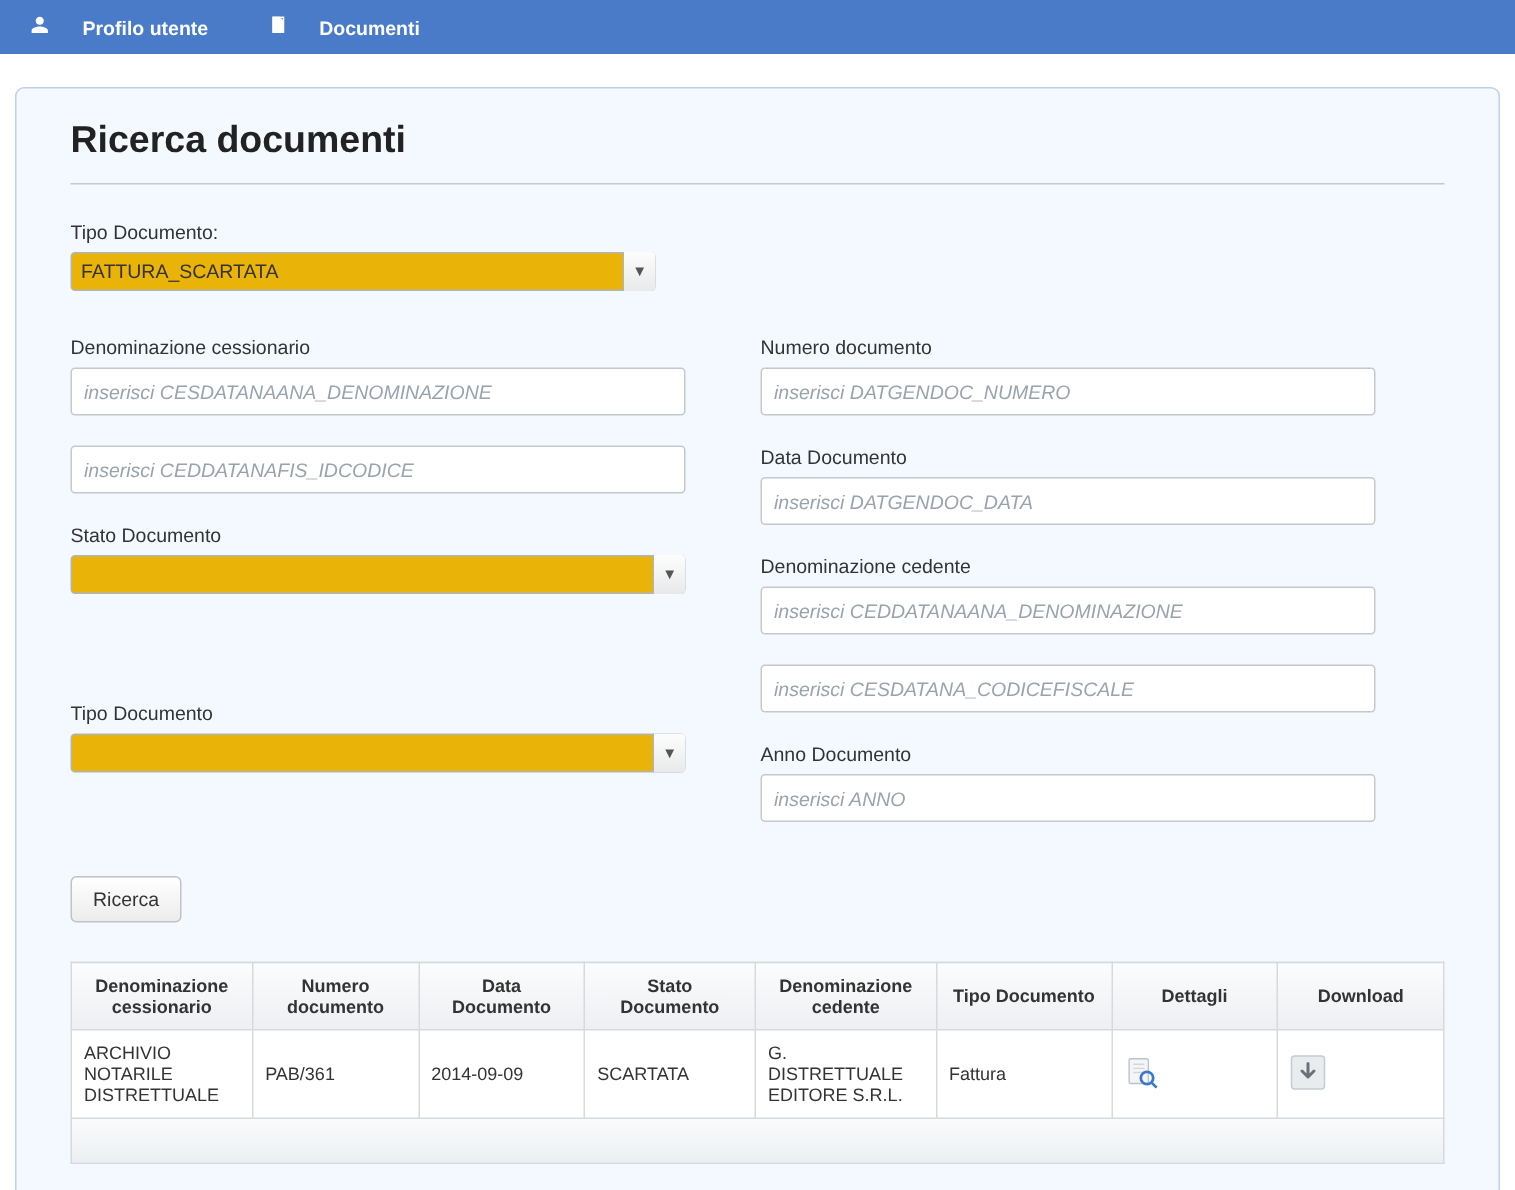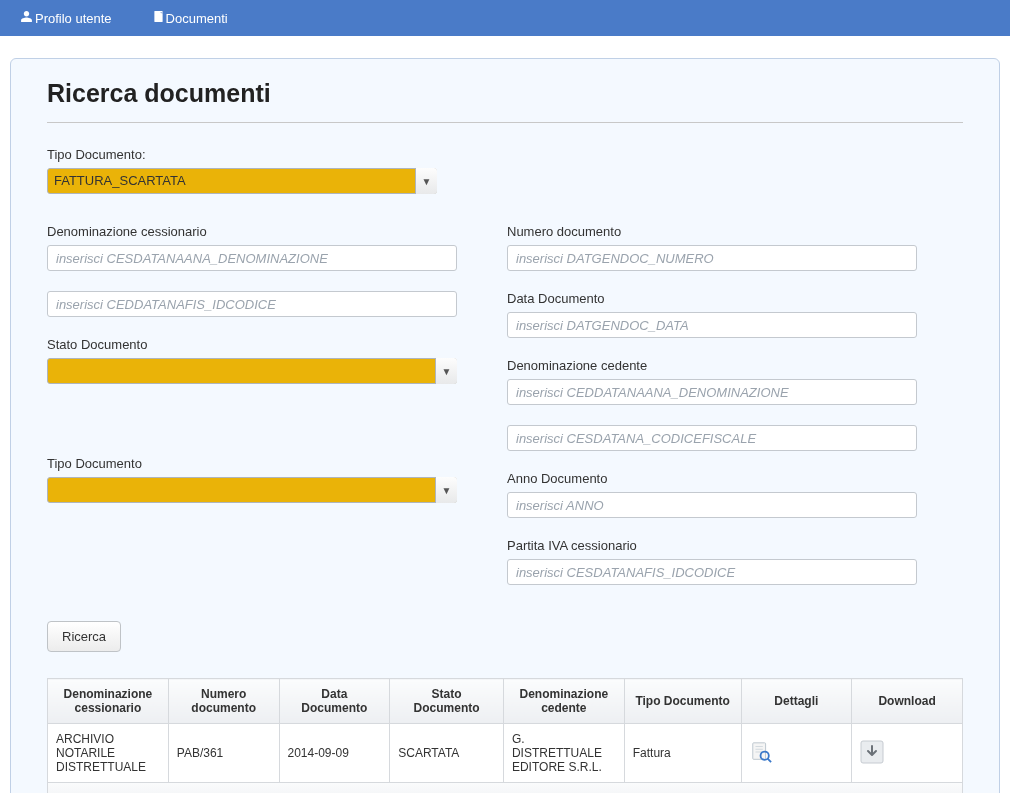--- a/index.html
+++ b/index.html
@@ -12,24 +12,24 @@
     .top-nav {
       background: #4a7bc8;
       height: 36px;
       display: flex;
       align-items: center;
       padding: 0 20px;
       gap: 40px;
     }
     .nav-item {
       color: #fff;
-      font-weight: normal;
+      font-weight: bold;
       display: flex;
       align-items: center;
-      gap: 2px;
+      gap: 22px;
       cursor: pointer;
       font-size: 13px;
     }
     .nav-icon {
       display: inline-block;
       font-size: 14px;
     }
     .page-wrapper {
       padding: 22px 10px 20px 10px;
     }
@@ -101,21 +101,21 @@
       width: 410px;
     }
     .field {
       margin-bottom: 20px;
     }
     .text-input {
       width: 100%;
       height: 26px;
       border: 1px solid #c4c9cf;
       border-radius: 3px;
-      padding: 0 8px;
+      padding: 15px 8px;
       font-size: 13px;
       font-style: italic;
       color: #333;
       background: #fff;
     }
     .text-input::placeholder {
       color: #9aa3ad;
       font-style: italic;
     }
     .search-btn {
@@ -260,24 +260,20 @@
 
         <div class="field">
           <input class="text-input" type="text" placeholder="inserisci CESDATANA_CODICEFISCALE" style="">
         </div>
 
         <div class="field">
           <label class="field-label">Anno Documento</label>
           <input class="text-input" type="text" placeholder="inserisci ANNO" style="">
         </div>
 
-        <div class="field">
-          <label class="field-label">Partita IVA cessionario</label>
-          <input class="text-input" type="text" placeholder="inserisci CESDATANAFIS_IDCODICE" style="">
-        </div>
 
       </div>
     </div>
 
     <button class="search-btn">Ricerca</button>
 
     <table class="results-table">
       <colgroup>
         <col style="width:120px">
           <col style="width:110px">

